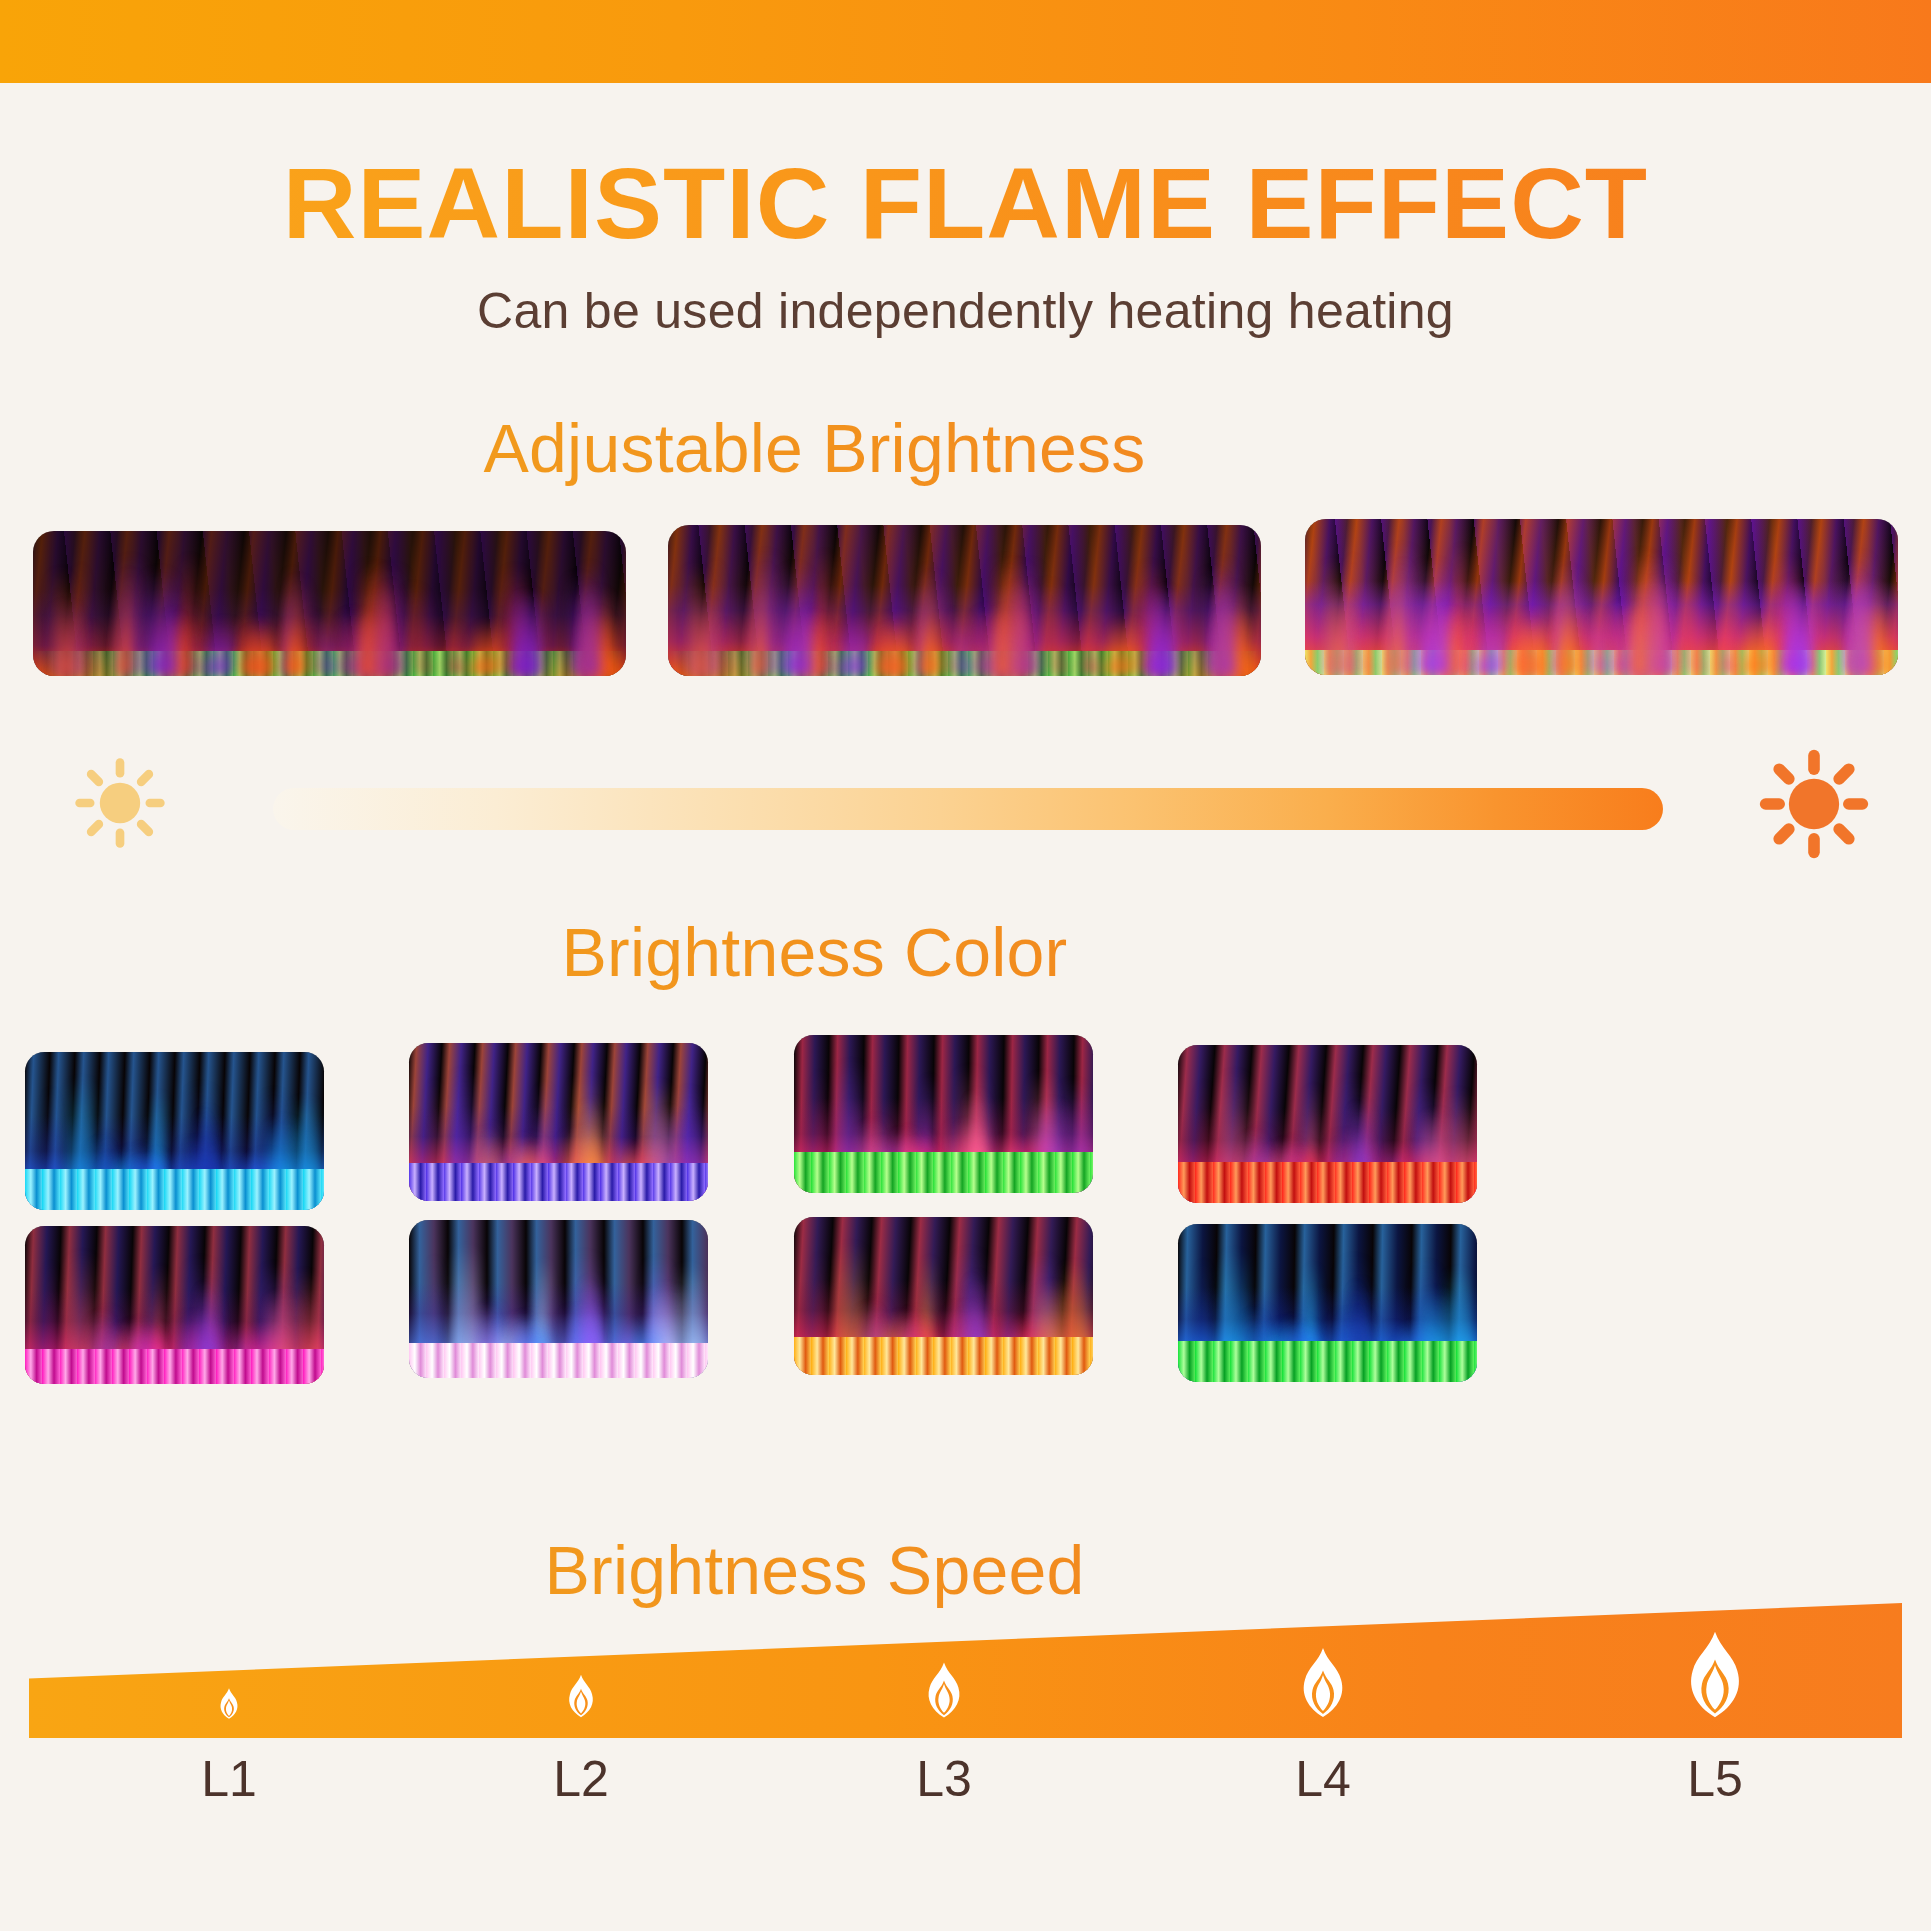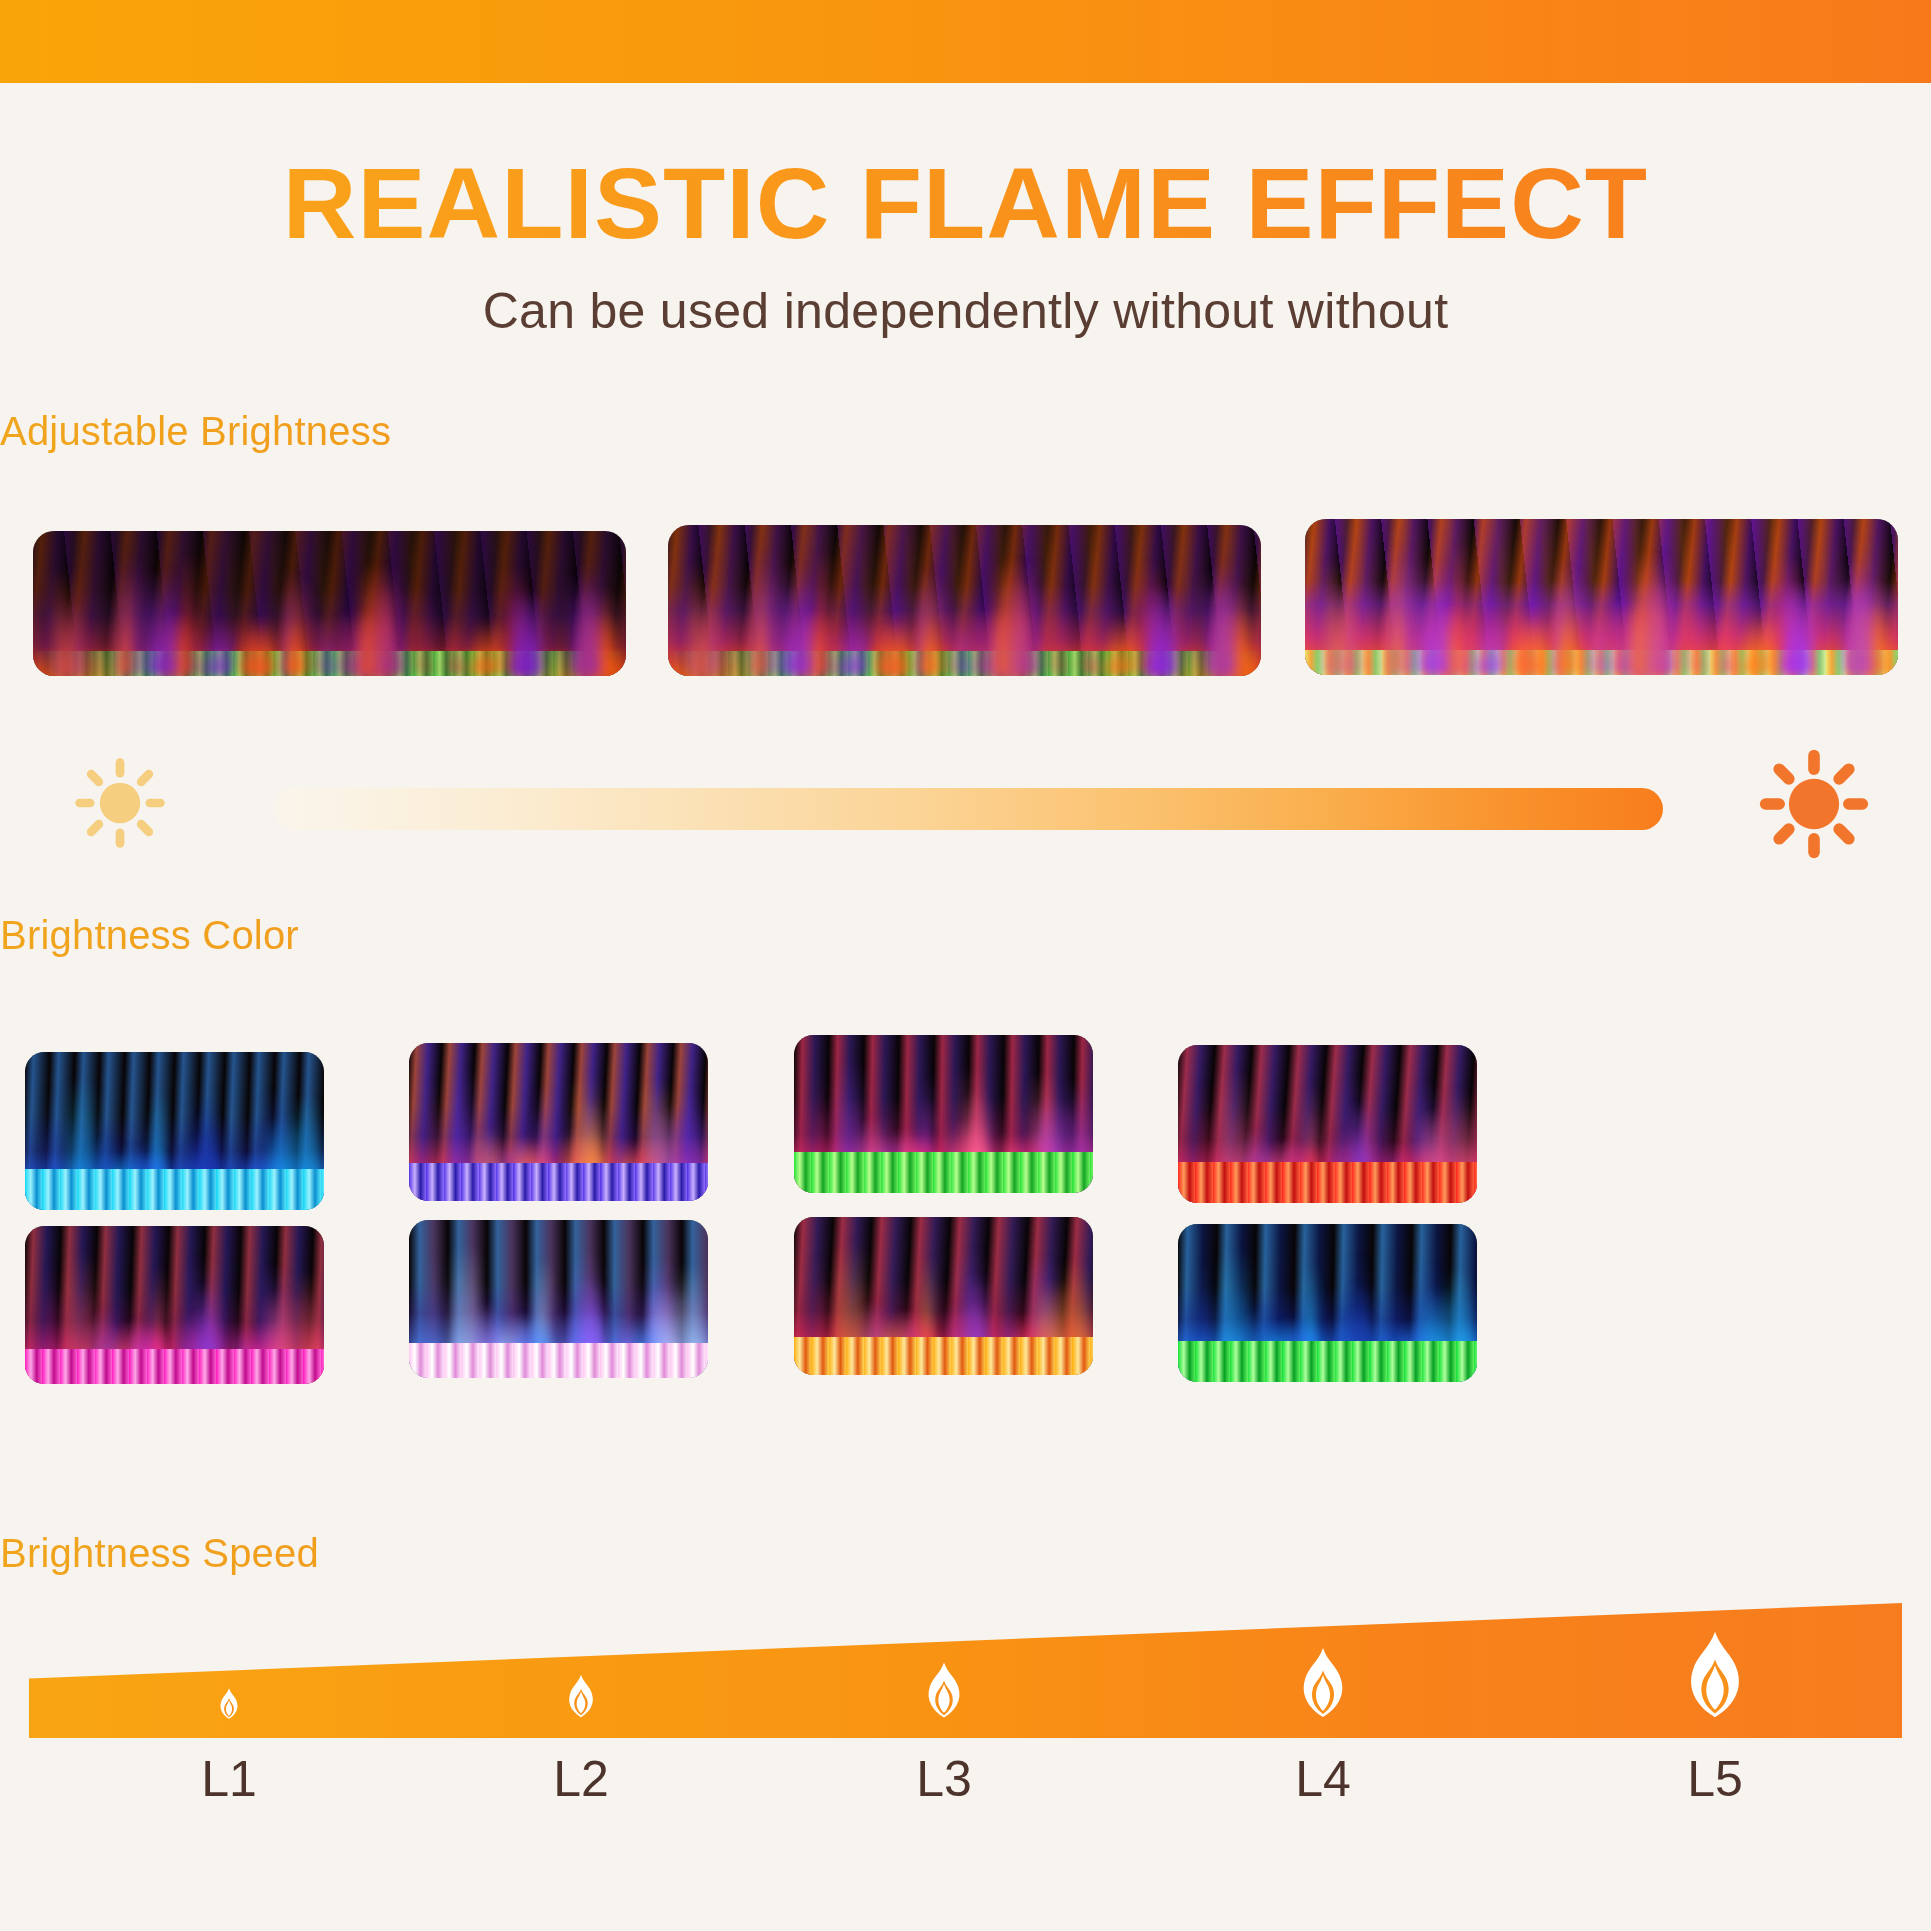--- a/index.html
+++ b/index.html
@@ -32,22 +32,22 @@
     transform:scaleX(1.02);
   }
   .subtitle{
     position:absolute; left:0; top:282px; width:1931px;
     text-align:center;
     font-size:50px; font-weight:300; color:#5B3E33;
     letter-spacing:0.3px;
   }
 
   .section-head{
-    position:absolute; left:0; width:1629px; 
-    font-size:40px; font-weight:400; letter-spacing:0.2px;
+    position:absolute; left:0; width:1629px; text-align:center;
+    font-size:68px; font-weight:400; letter-spacing:0.2px;
     background:linear-gradient(90deg,#F0A51C 0%,#F2921D 50%,#F27C22 100%);
     -webkit-background-clip:text; background-clip:text;
     -webkit-text-fill-color:transparent;
     color:#F0991C;
   }
   #head-brightness{ top:409px; }
   #head-color{ top:913px; }
   #head-speed{ top:1531px; }
 
   
@@ -182,21 +182,21 @@
     top:147px; font-size:50px; font-weight:300; color:#4C332B; white-space:nowrap;
   }
   .lvl svg{ display:block; }
 </style>
 </head>
 <body>
 
 <div class="top-bar"></div>
 
 <h1 class="title">REALISTIC FLAME EFFECT</h1>
-<p class="subtitle">Can be used independently without without</p>
+<p class="subtitle">Can be used independently heating heating</p>
 
 <h2 class="section-head" id="head-brightness">Adjustable Brightness</h2>
 
 <div class="flame" id="bright-1">
   <div class="tongues bp-tongues"></div>
   <div class="glow"></div>
   <div class="bright-bed bed-green"></div>
 <div style="position: absolute; inset: 0px;">
       <div style="position: absolute; bottom: 0px; left: 149px; width: 21.4px; height: 72px; background: linear-gradient(0deg, rgb(192, 42, 58) 0%, transparent 100%); filter: blur(5.8px); border-radius: 21.4px 21.4px 3.9px 3.9px; transform: skewX(3.7deg); opacity: 0.47;"></div>
       <div style="position: absolute; bottom: 0px; left: 536px; width: 25.4px; height: 104px; background: linear-gradient(0deg, rgb(122, 30, 205) 0%, transparent 100%); filter: blur(5.8px); border-radius: 25.4px 25.4px 3.9px 3.9px; transform: skewX(4deg); opacity: 0.78;"></div>

